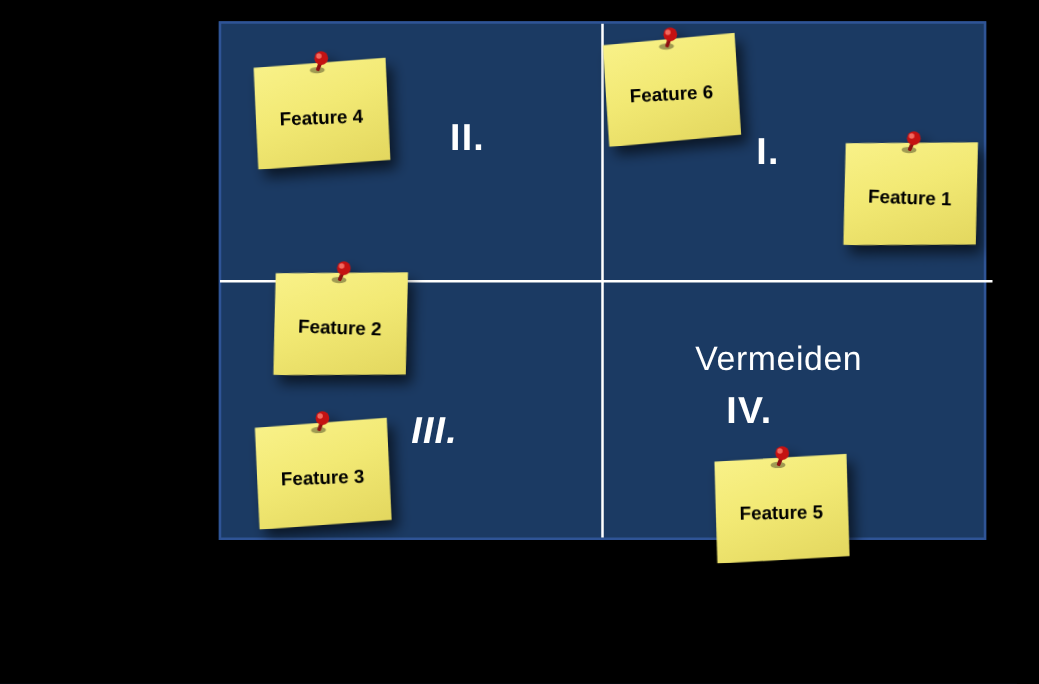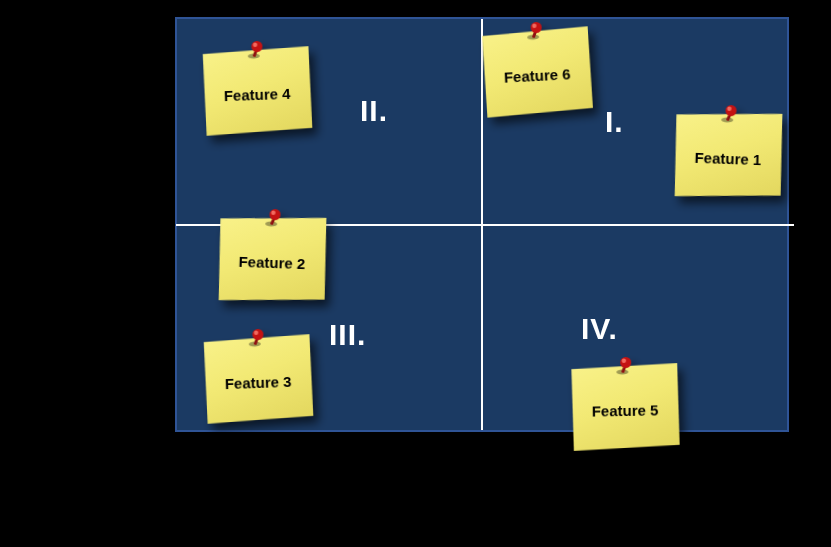--- a/index.html
+++ b/index.html
@@ -36,21 +36,21 @@
   .quad-label {
     position: absolute;
     color: #ffffff;
     font-weight: bold;
     font-size: 30px;
     line-height: 1;
     letter-spacing: 1px;
   }
   .q2-label { left: 336px; top: 96px; margin-left: 24px; }
   .q1-label { left: 605px; top: 107px; }
-  .q3-label { left: 329px; top: 320px; }
+  .q3-label { left: 329px; top: 330px; font-style: italic; }
   .q4-label { left: 581px; top: 314px; }
   .q4-caption {
     position: absolute;
     left: 548px; top: 272px;
     width: 150px;
     text-align: center;
     color: #ffffff;
     font-weight: normal;
     font-size: 27px;
     letter-spacing: 0.5px;
@@ -94,20 +94,21 @@
 <div class="canvas">
 
   <div class="matrix"></div>
 
   <div class="divider-v"></div>
   <div class="divider-h"></div>
 
   <div class="quad-label q2-label">II.</div>
   <div class="quad-label q1-label">I.</div>
   <div class="quad-label q3-label">III.</div>
+  <div class="q4-caption">Vermeiden</div>
   <div class="quad-label q4-label">IV.</div>
 
   <div class="note-wrap rot-n2" style="left:203px; top:48px;">
     <div class="note">
       <span class="note-label">Feature 4</span>
     </div>
     <svg class="pin" viewBox="0 0 22 24">
       <ellipse cx="9" cy="17" rx="6" ry="2.5" fill="rgba(0,0,0,0.35)"></ellipse>
       <rect x="9.5" y="9" width="3" height="9" rx="1" fill="#8f1010" transform="rotate(22 11 13)"></rect>
       <circle cx="12.5" cy="7.5" r="5.5" fill="#c41212"></circle>

